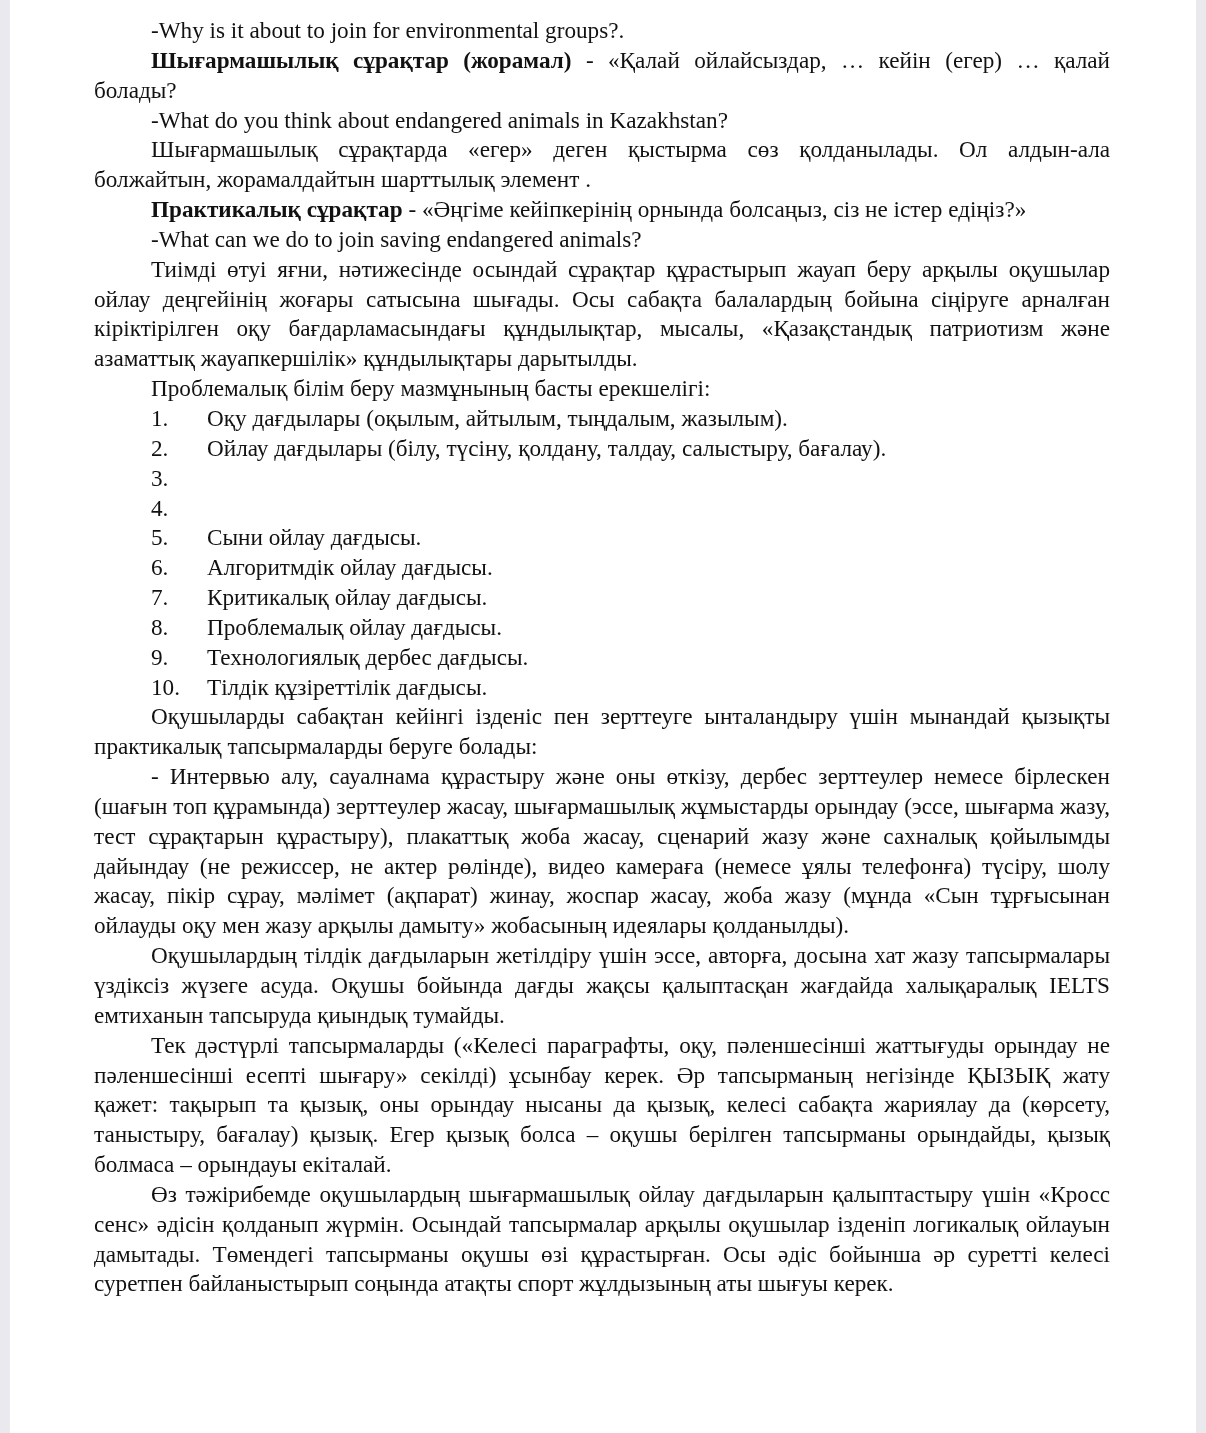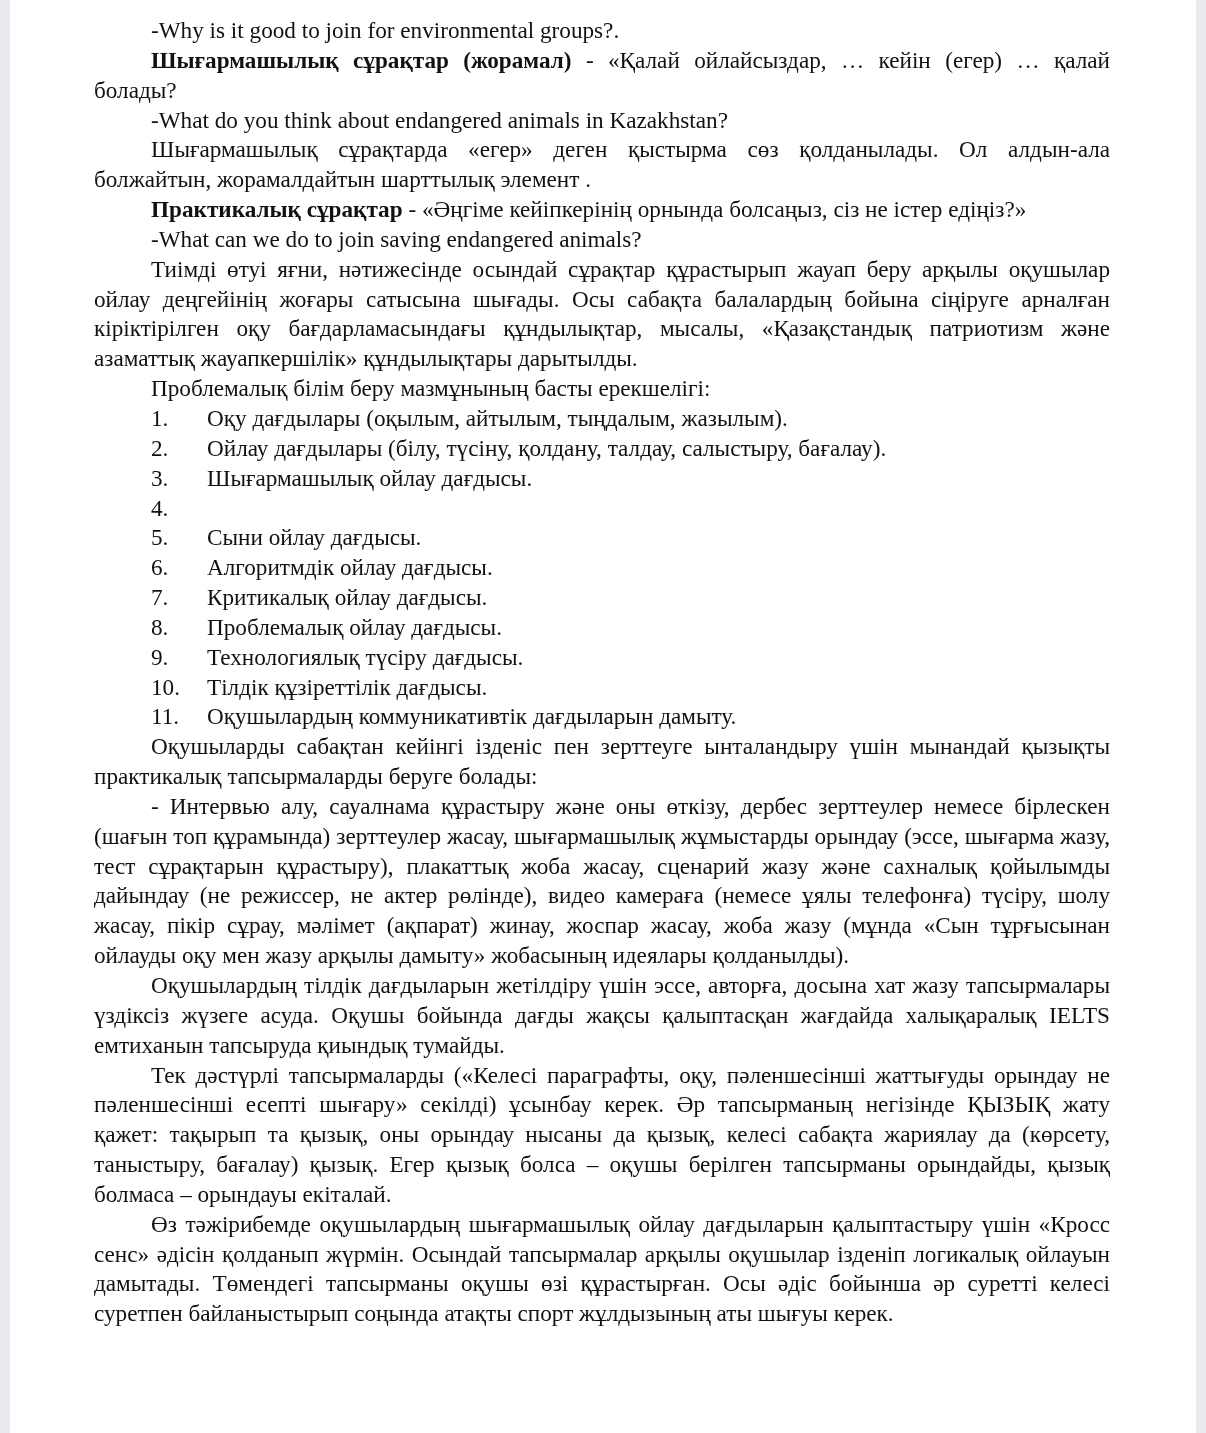--- a/index.html
+++ b/index.html
@@ -42,21 +42,21 @@
       padding-left: 57px;
     }
     .list .num { width: 56px; flex: 0 0 56px; }
   </style>
 </head>
 <body>
 
 <div class="page">
   <div class="content">
 
-    <p class="p">-Why is it good to join for environmental groups?.</p>
+    <p class="p">-Why is it about to join for environmental groups?.</p>
 
     <p class="p last-left"><span class="b">Шығармашылық сұрақтар (жорамал)</span><span> - «Қалай ойлайсыздар, … кейін (егер) … қалай болады?</span></p>
 
     <p class="p">-What do you think about endangered animals in Kazakhstan?</p>
 
     <p class="p last-left">Шығармашылық сұрақтарда «егер» деген қыстырма сөз қолданылады. Ол алдын-ала болжайтын, жорамалдайтын шарттылық элемент .</p>
 
     <p class="p last-left"><span class="b">Практикалық сұрақтар</span><span> - «Әңгіме кейіпкерінің орнында болсаңыз, сіз не істер едіңіз?»</span></p>
 
     <p class="p">-What can we do to join saving endangered animals?</p>
@@ -69,21 +69,20 @@
       <li>
           <span class="num">1.</span>
           <span>Оқу дағдылары (оқылым, айтылым, тыңдалым, жазылым).</span>
         </li>
       <li>
           <span class="num">2.</span>
           <span>Ойлау дағдылары (білу, түсіну, қолдану, талдау, салыстыру, бағалау).</span>
         </li>
       <li>
           <span class="num">3.</span>
-          <span>Шығармашылық ойлау дағдысы.</span>
         </li>
       <li>
           <span class="num">4.</span>
         </li>
       <li>
           <span class="num">5.</span>
           <span>Сыни ойлау дағдысы.</span>
         </li>
       <li>
           <span class="num">6.</span>
@@ -92,29 +91,25 @@
       <li>
           <span class="num">7.</span>
           <span>Критикалық ойлау дағдысы.</span>
         </li>
       <li>
           <span class="num">8.</span>
           <span>Проблемалық ойлау дағдысы.</span>
         </li>
       <li>
           <span class="num">9.</span>
-          <span>Технологиялық түсіру дағдысы.</span>
+          <span>Технологиялық дербес дағдысы.</span>
         </li>
       <li>
           <span class="num">10.</span>
           <span>Тілдік құзіреттілік дағдысы.</span>
-        </li>
-      <li>
-          <span class="num">11.</span>
-          <span>Оқушылардың коммуникативтік дағдыларын дамыту.</span>
         </li>
     </ol>
 
     <p class="p last-left">Оқушыларды сабақтан кейінгі ізденіс пен зерттеуге ынталандыру үшін мынандай қызықты практикалық тапсырмаларды беруге болады:</p>
 
     <p class="p last-left">- Интервью алу, сауалнама құрастыру және оны өткізу, дербес зерттеулер немесе бірлескен (шағын топ құрамында) зерттеулер жасау, шығармашылық жұмыстарды орындау (эссе, шығарма жазу, тест сұрақтарын құрастыру), плакаттық жоба жасау, сценарий жазу және сахналық қойылымды дайындау (не режиссер, не актер рөлінде), видео камераға (немесе ұялы телефонға) түсіру, шолу жасау, пікір сұрау, мәлімет (ақпарат) жинау, жоспар жасау, жоба жазу (мұнда «Сын тұрғысынан ойлауды оқу мен жазу арқылы дамыту» жобасының идеялары қолданылды).</p>
 
     <p class="p last-left">Оқушылардың тілдік дағдыларын жетілдіру үшін эссе, авторға, досына хат жазу тапсырмалары үздіксіз жүзеге асуда. Оқушы бойында дағды жақсы қалыптасқан жағдайда халықаралық IELTS емтиханын тапсыруда қиындық тумайды.</p>
 
     <p class="p last-left">Тек дәстүрлі тапсырмаларды («Келесі параграфты, оқу, пәленшесінші жаттығуды орындау не пәленшесінші есепті шығару» секілді) ұсынбау керек. Әр тапсырманың негізінде ҚЫЗЫҚ жату қажет: тақырып та қызық, оны орындау нысаны да қызық, келесі сабақта жариялау да (көрсету, таныстыру, бағалау) қызық. Егер қызық болса – оқушы берілген тапсырманы орындайды, қызық болмаса – орындауы екіталай.</p>

